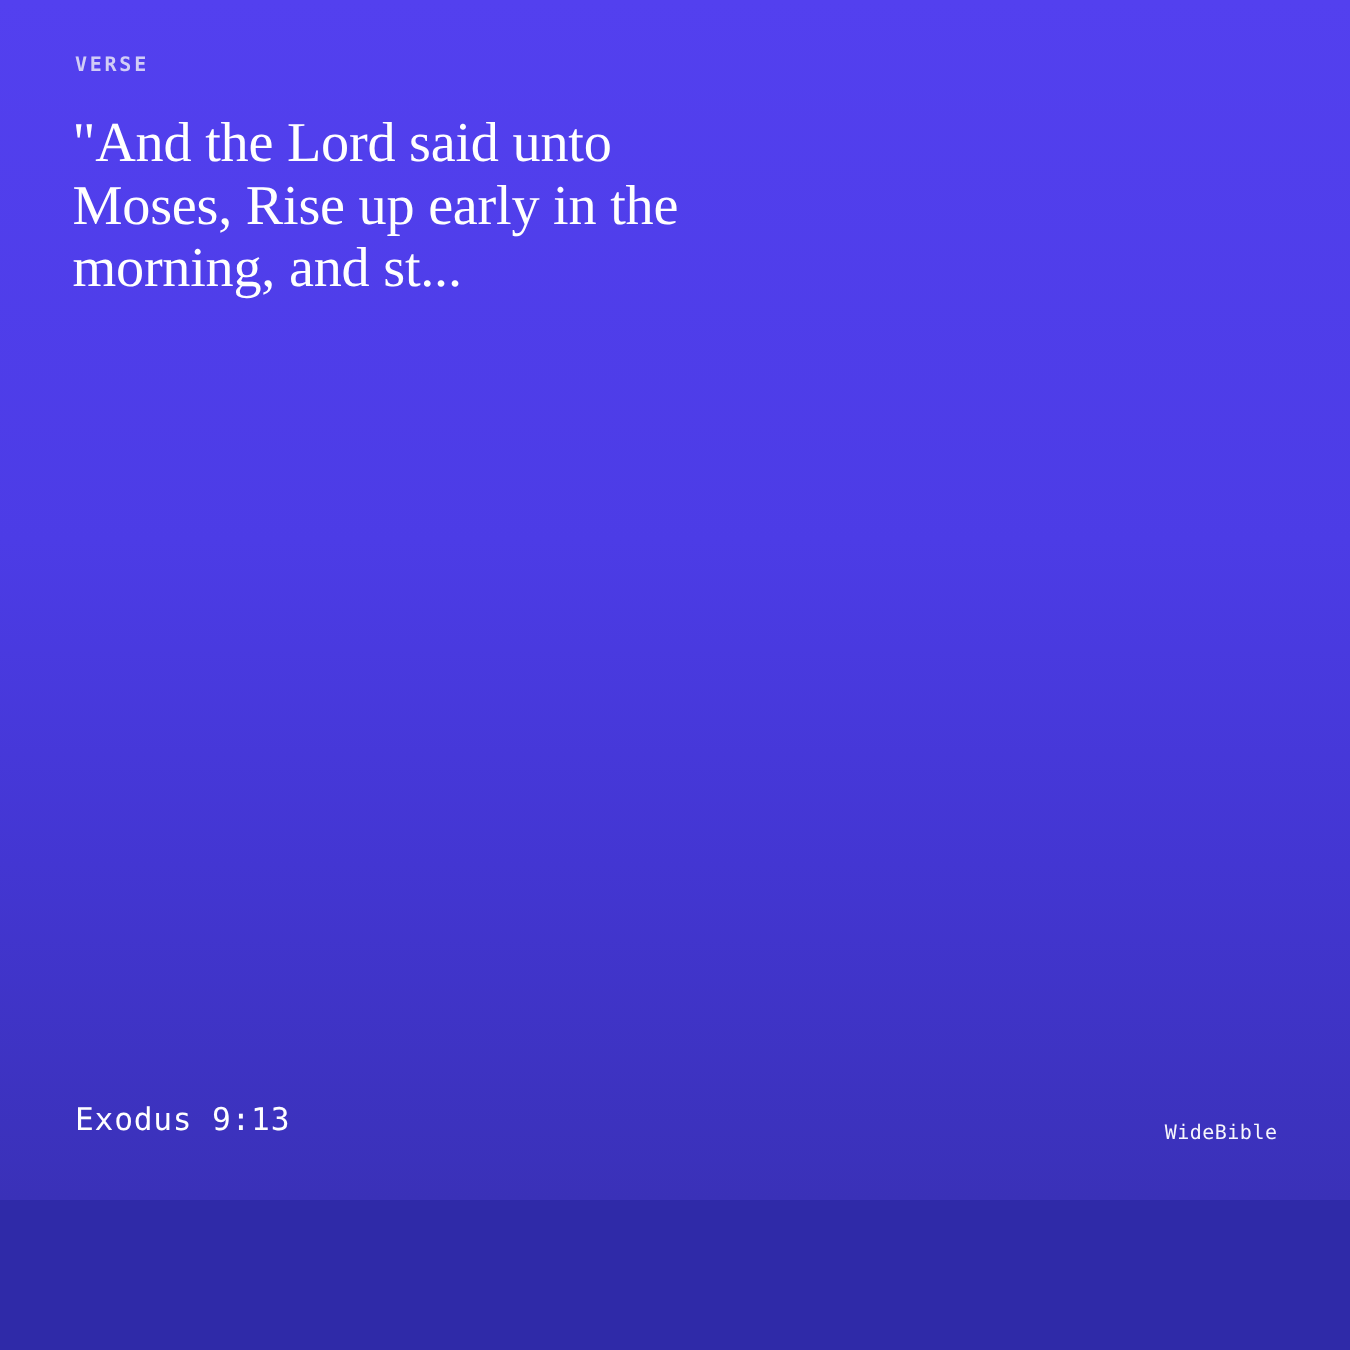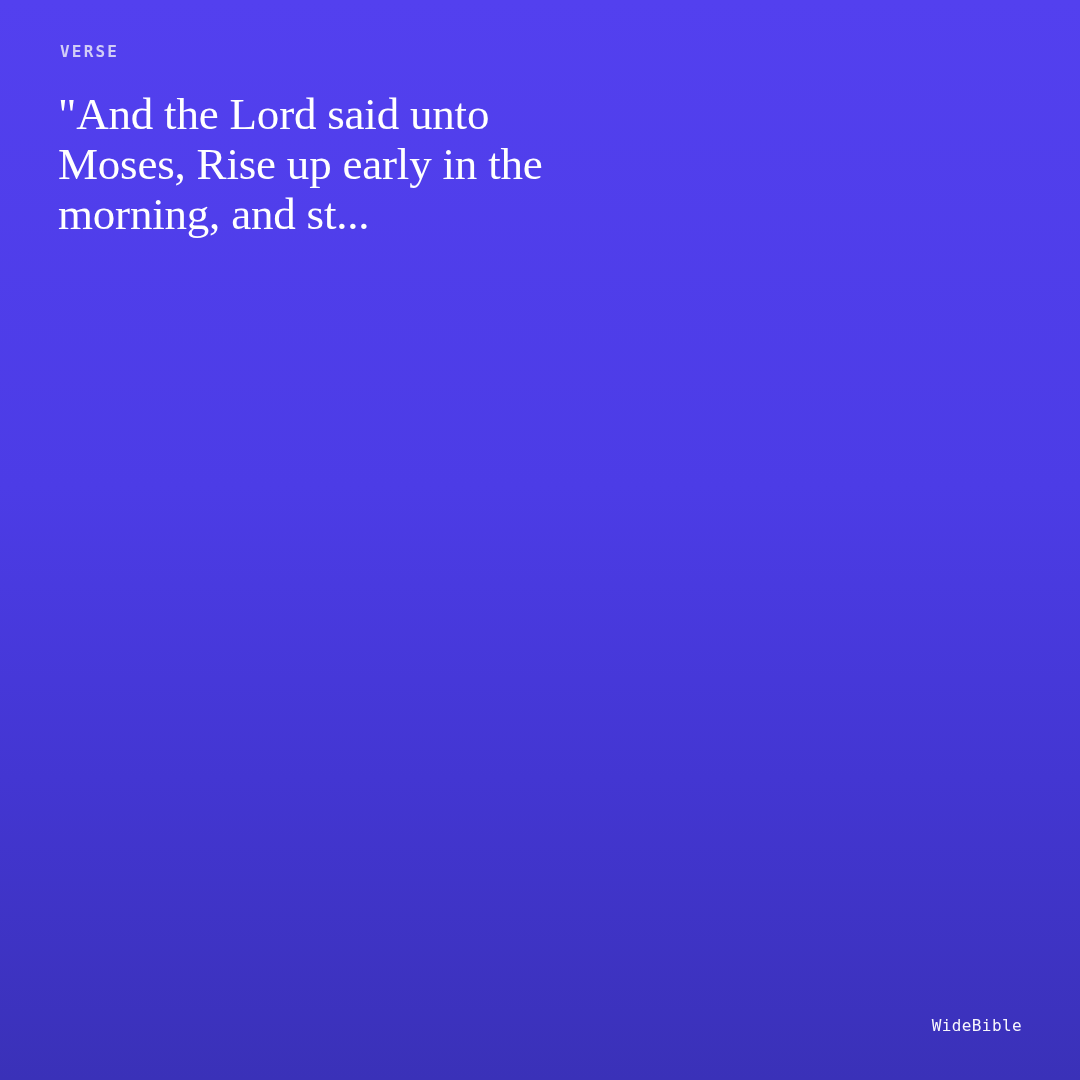--- a/index.html
+++ b/index.html
@@ -3,21 +3,21 @@
 <meta charset="utf-8">
 <style>
   html, body {
     margin: 0;
     padding: 0;
     background: #2f2aa8;
   }
   .card {
     position: relative;
     width: 1080px;
-    height: 1080px;
+    height: 960px;
     background: linear-gradient(180deg, #5340ef 0%, #4c3ce6 45%, #4336d2 72%, #3a31b8 100%);
     overflow: hidden;
     box-sizing: border-box;
     font-family: "Liberation Sans", sans-serif;
   }
   .eyebrow {
     position: absolute;
     left: 60px;
     top: 42px;
     font-family: "DejaVu Sans Mono", monospace;
@@ -57,14 +57,15 @@
     letter-spacing: 0.4px;
     opacity: 0.96;
   }
 </style>
 </head>
 <body>
 
 <div class="card">
   <div class="eyebrow">VERSE</div>
   <div class="verse">"And the Lord said unto Moses, Rise up early in the morning, and st...</div>
+  <div class="reference">Exodus 9:13</div>
   <div class="brand">WideBible</div>
 </div>
 
 </body></html>

